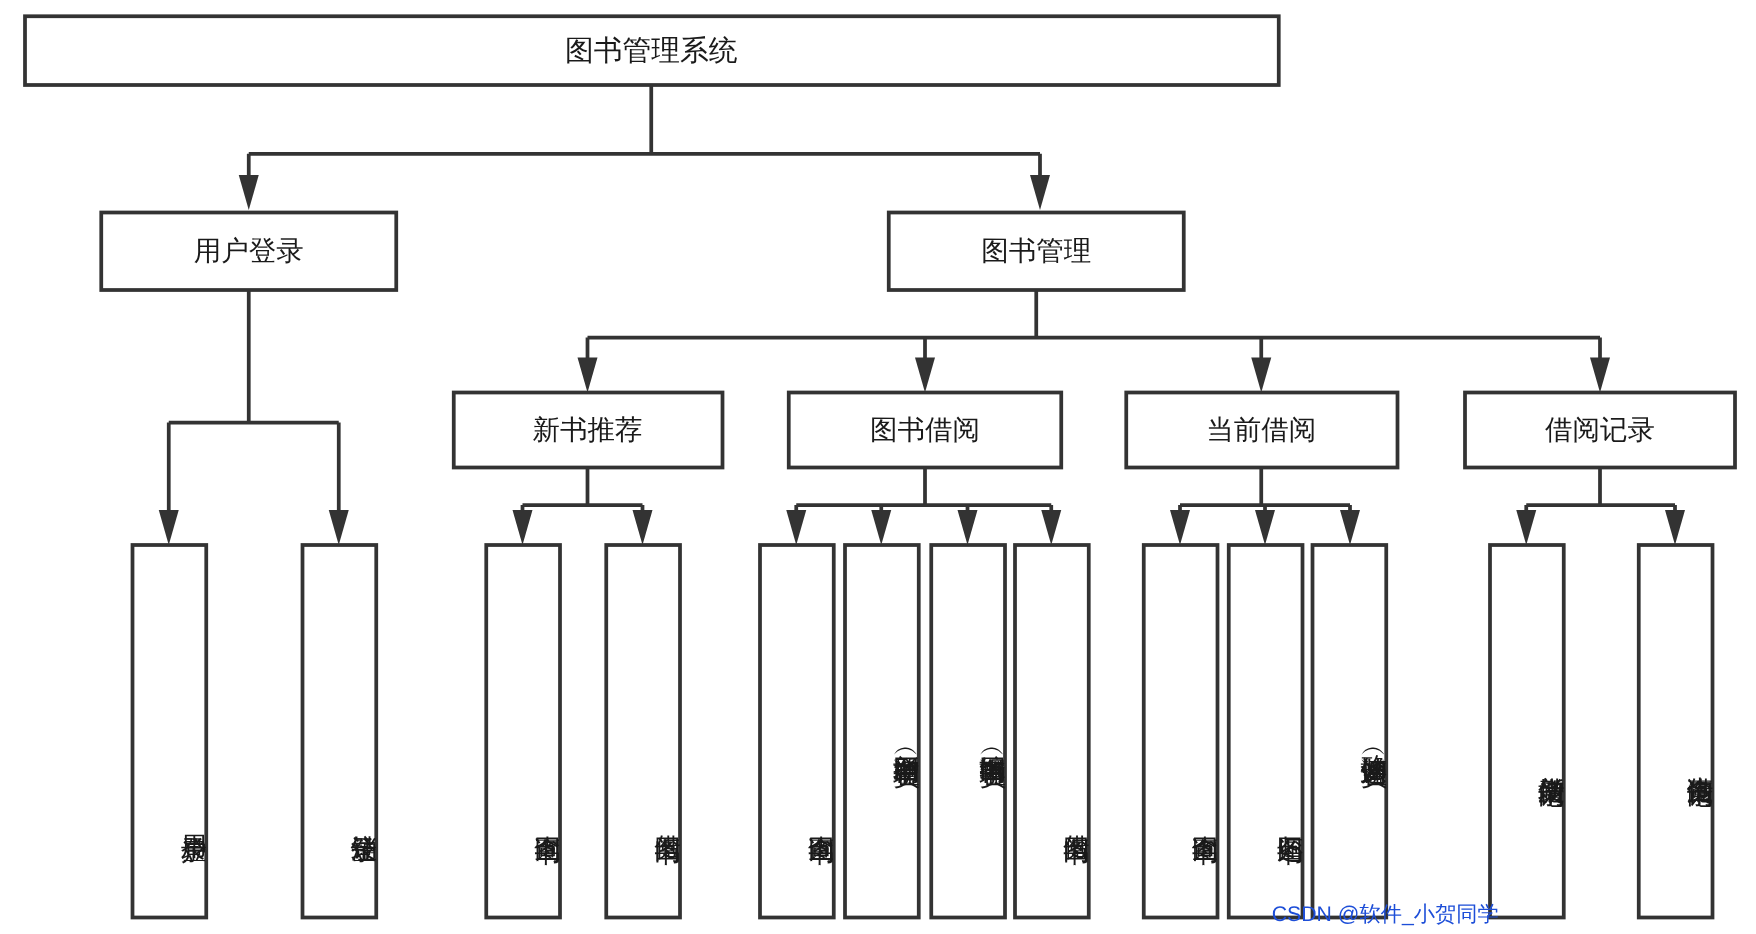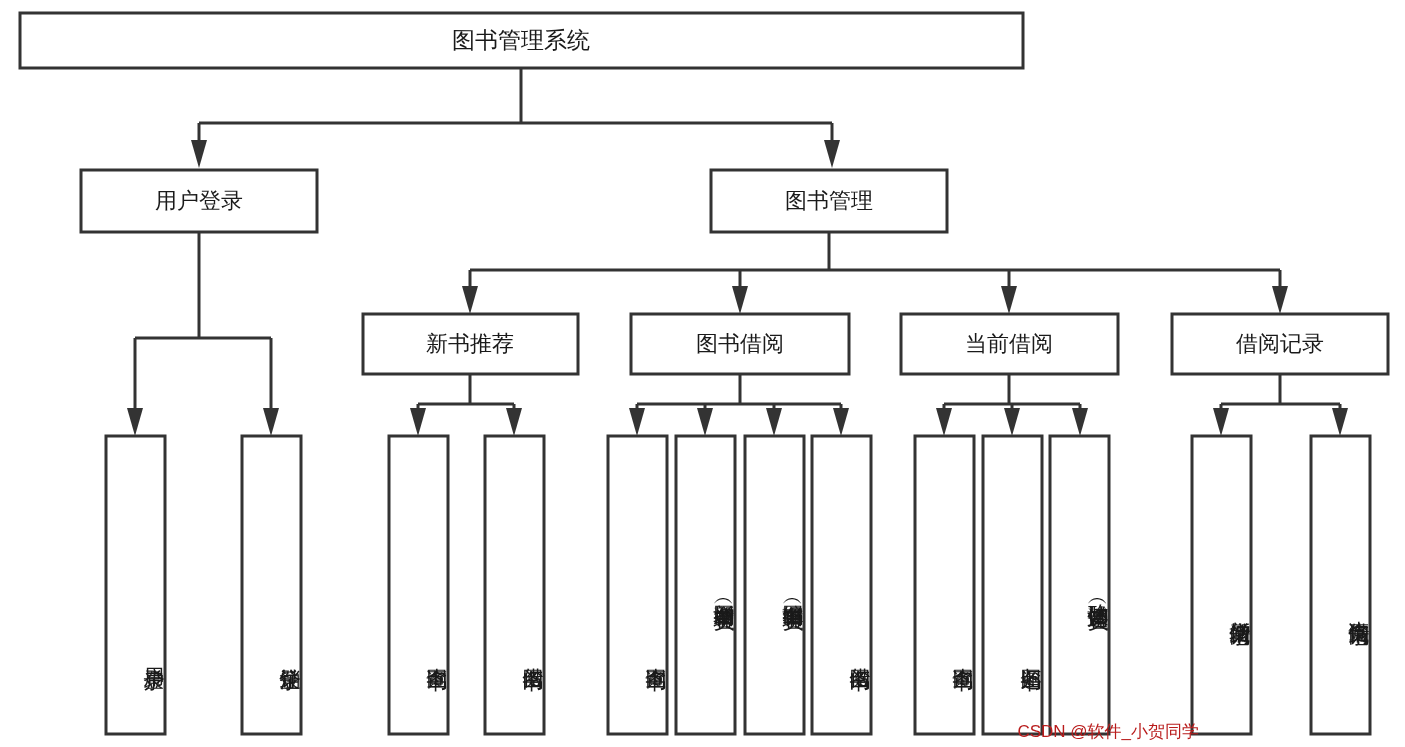--- a/index.html
+++ b/index.html
@@ -64,21 +64,21 @@
   .arrow-head {
     fill: #333333;
     stroke: none;
   }
   #watermark {
     position: absolute;
     right: 8px;
     bottom: 4px;
     font-family: "Liberation Sans", "DejaVu Sans", sans-serif;
     font-size: 17px;
-    color: #b91c1c;
+    color: #1d4ed8;
     white-space: nowrap;
     pointer-events: none;
   }
 </style>
 </head>
 <body>
 
 <div id="diagram-root">
 
   <svg id="flowchart" viewBox="0 0 1405 747" xmlns="http://www.w3.org/2000/svg">

